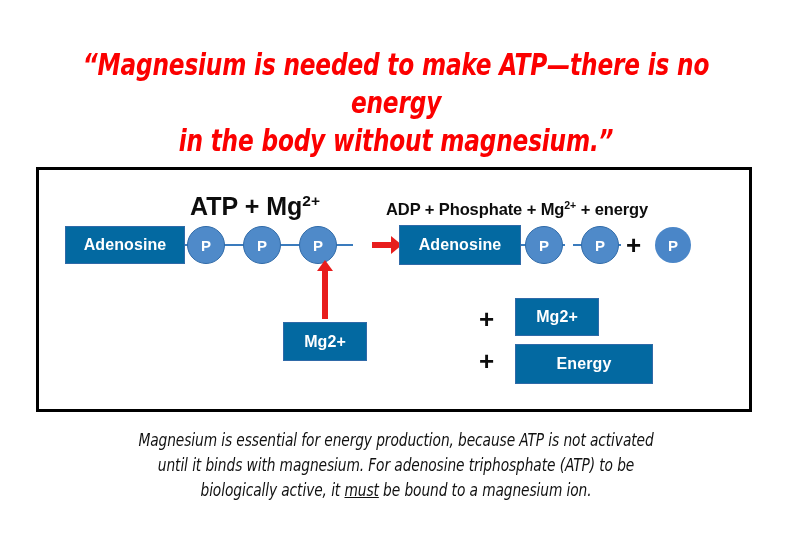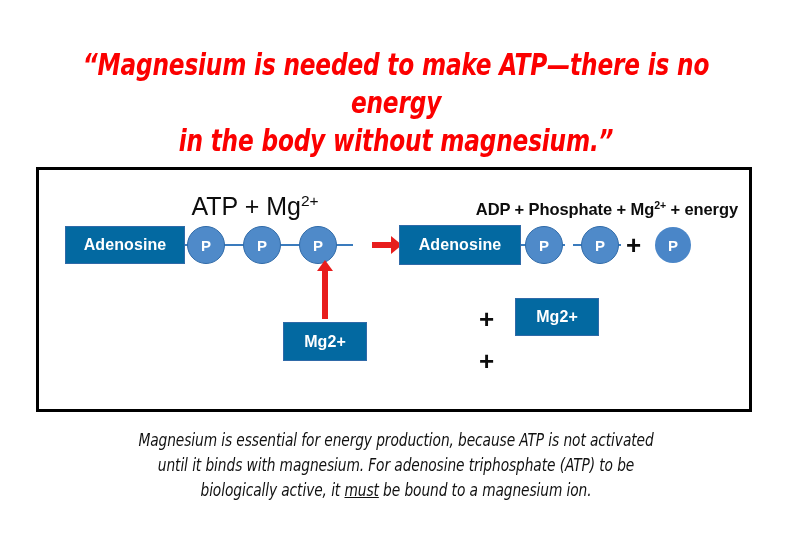--- a/index.html
+++ b/index.html
@@ -50,30 +50,30 @@
   .diag { position: absolute; }
 
   
   #atp-label {
     left: 96px;
     top: 22px;
     width: 240px;
     text-align: center;
     font-size: 25px;
     color: #0d0d0d;
-    font-weight: normal;
+    font-weight: bold;
     letter-spacing: 0px;
   }
   #atp-label sup { font-size: 0.62em; vertical-align: super; line-height: 0; }
 
   #adp-label {
     left: 347px;
     top: 30px;
     width: 352px;
-    text-align: right;
+    text-align: left;
     font-size: 16.5px;
     font-weight: bold;
     color: #0d0d0d;
     letter-spacing: -0.1px;
     white-space: nowrap;
   }
   #adp-label sup { font-size: 0.64em; vertical-align: super; line-height: 0; }
 
   
   .blue-box {
@@ -213,20 +213,23 @@
   <div class="diag blue-circle plain" style="left:616px; top:57px; width:36px; height:36px;">
     <span>P</span>
   </div>
 
   <div class="diag plus" style="left:440px; top:136px;">+</div>
   <div class="diag blue-box" style="left:476px; top:128px; width:84px; height:38px;">
     <span>Mg2+</span>
   </div>
 
   <div class="diag plus" style="left:440px; top:178px;">+</div>
+  <div class="diag blue-box" style="left:476px; top:174px; width:138px; height:40px;">
+    <span>Energy</span>
+  </div>
 
 </div>
 
 <div id="caption">
   <div>Magnesium is essential for energy production, because ATP is not activated</div>
   <div>until it binds with magnesium. For adenosine triphosphate (ATP) to be</div>
   <div><span>biologically active, it </span><u>must</u><span> be bound to a magnesium ion.</span></div>
 </div>
 
 </body></html>

